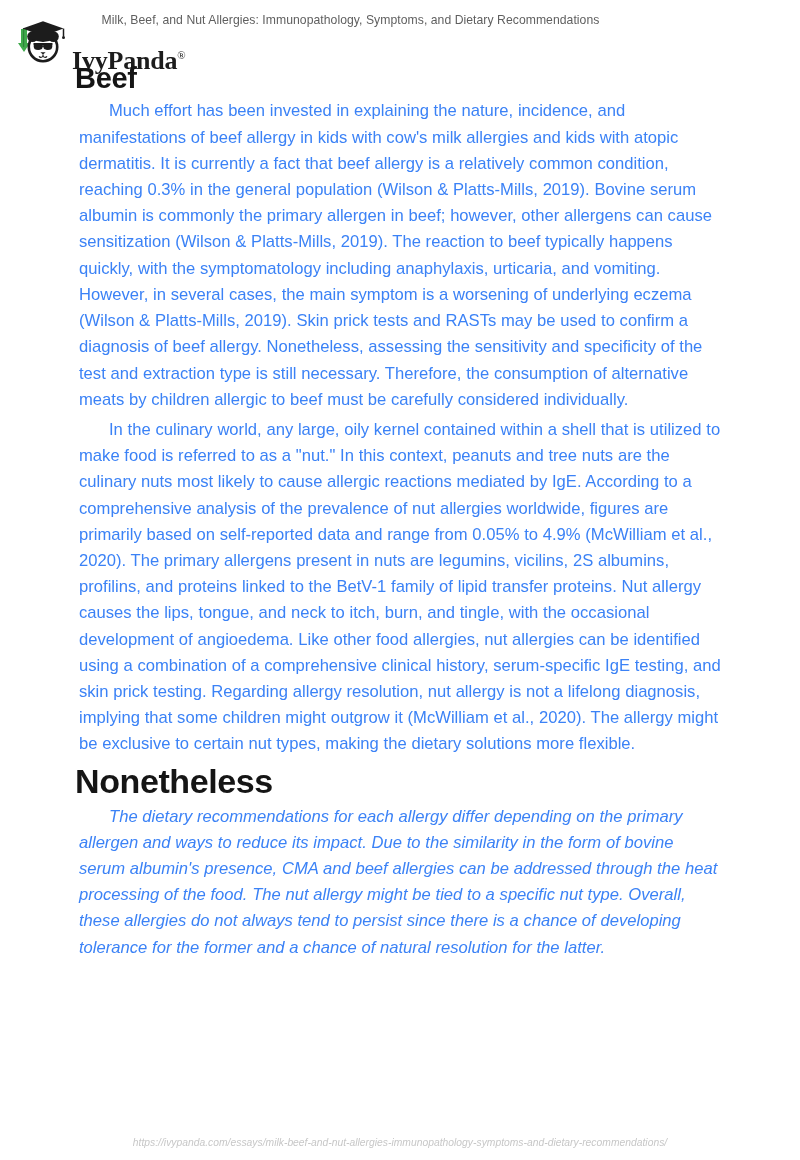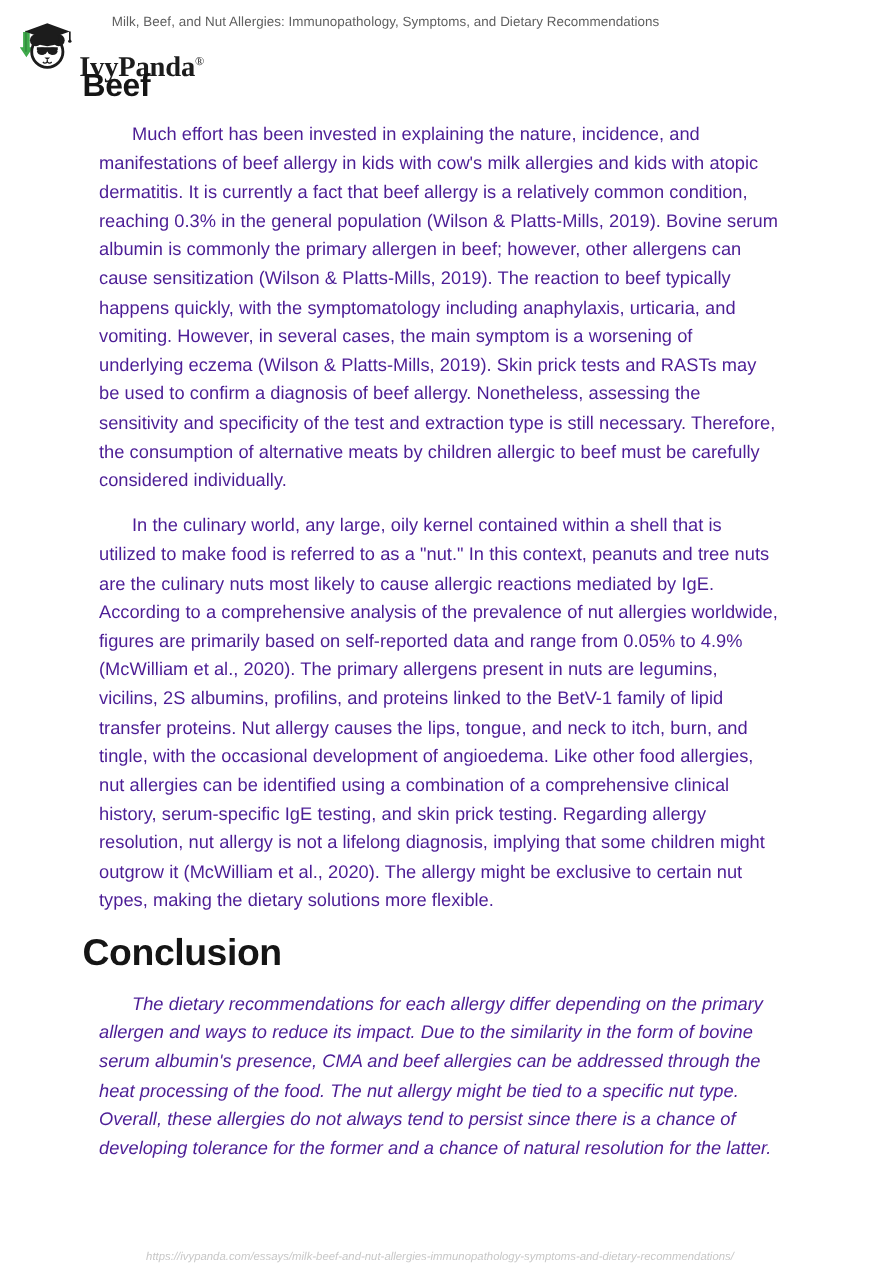--- a/index.html
+++ b/index.html
@@ -84,22 +84,22 @@
     line-height: 1.12;
     letter-spacing: -0.3px;
   }
   h2.section-heading.large {
     font-size: 34px;
     letter-spacing: -0.4px;
   }
   p.body-text {
     font-size: 16.6px;
     line-height: 26.2px;
-    color: #4c1d95;
-    margin: 15px;
+    color: #3b82f6;
+    margin: 4px;
     padding: 0;
     text-indent: 30px;
     letter-spacing: 0.01px;
     word-spacing: 0.1px;
   }
 
   .block-beef-heading { margin-top: 11px; }
   .block-beef-text    { margin-top: 23px; }
   .block-nuts-heading { margin-top: 26px; }
   .block-nuts-text    { margin-top: 25px; }
@@ -165,20 +165,20 @@
   <div class="header-title">Milk, Beef, and Nut Allergies: Immunopathology, Symptoms, and Dietary Recommendations</div>
 </div>
 
 <div class="content">
 
   <h2 class="section-heading block-beef-heading">Beef</h2>
   <p class="body-text block-beef-text">Much effort has been invested in explaining the nature, incidence, and manifestations of beef allergy in kids with cow's milk allergies and kids with atopic dermatitis. It is currently a fact that beef allergy is a relatively common condition, reaching 0.3% in the general population (Wilson &amp; Platts-Mills, 2019). Bovine serum albumin is commonly the primary allergen in beef; however, other allergens can cause sensitization (Wilson &amp; Platts-Mills, 2019).  The reaction to beef typically happens quickly, with the symptomatology including anaphylaxis, urticaria, and vomiting. However, in several cases, the main symptom is a worsening of underlying eczema (Wilson &amp; Platts-Mills, 2019). Skin prick tests and RASTs may be used to confirm a diagnosis of beef allergy. Nonetheless, assessing the sensitivity and specificity of the test and extraction type is still necessary. Therefore, the consumption of alternative meats by children allergic to beef must be carefully considered individually.</p>
 
   <p class="body-text block-nuts-text">In the culinary world, any large, oily kernel contained within a shell that is utilized to make food is referred to as a "nut." In this context, peanuts and tree nuts are the culinary nuts most likely to cause allergic reactions mediated by IgE. According to a comprehensive analysis of the prevalence of nut allergies worldwide, figures are primarily based on self-reported data and range from 0.05% to 4.9% (McWilliam et al., 2020). The primary allergens present in nuts are legumins, vicilins, 2S albumins, profilins, and proteins linked to the BetV-1 family of lipid transfer proteins. Nut allergy causes the lips, tongue, and neck to itch, burn, and tingle, with the occasional development of angioedema. Like other food allergies, nut allergies can be identified using a combination of a comprehensive clinical history, serum-specific IgE testing, and skin prick testing. Regarding allergy resolution, nut allergy is not a lifelong diagnosis, implying that some children might outgrow it (McWilliam et al., 2020). The allergy might be exclusive to certain nut types, making the dietary solutions more flexible.</p>
 
-  <h2 class="section-heading large block-concl-heading">Conclusion</h2>
+  <h2 class="section-heading large block-concl-heading">Nonetheless</h2>
   <p class="body-text block-concl-text">The dietary recommendations for each allergy differ depending on the primary allergen and ways to reduce its impact. Due to the similarity in the form of bovine serum albumin's presence, CMA and beef allergies can be addressed through the heat processing of the food. The nut allergy might be tied to a specific nut type. Overall, these allergies do not always tend to persist since there is a chance of developing tolerance for the former and a chance of natural resolution for the latter.</p>
 
 </div>
 
 <div class="page-footer">
   <div class="footer-url">https://ivypanda.com/essays/milk-beef-and-nut-allergies-immunopathology-symptoms-and-dietary-recommendations/</div>
 </div>
 
 </body></html>

